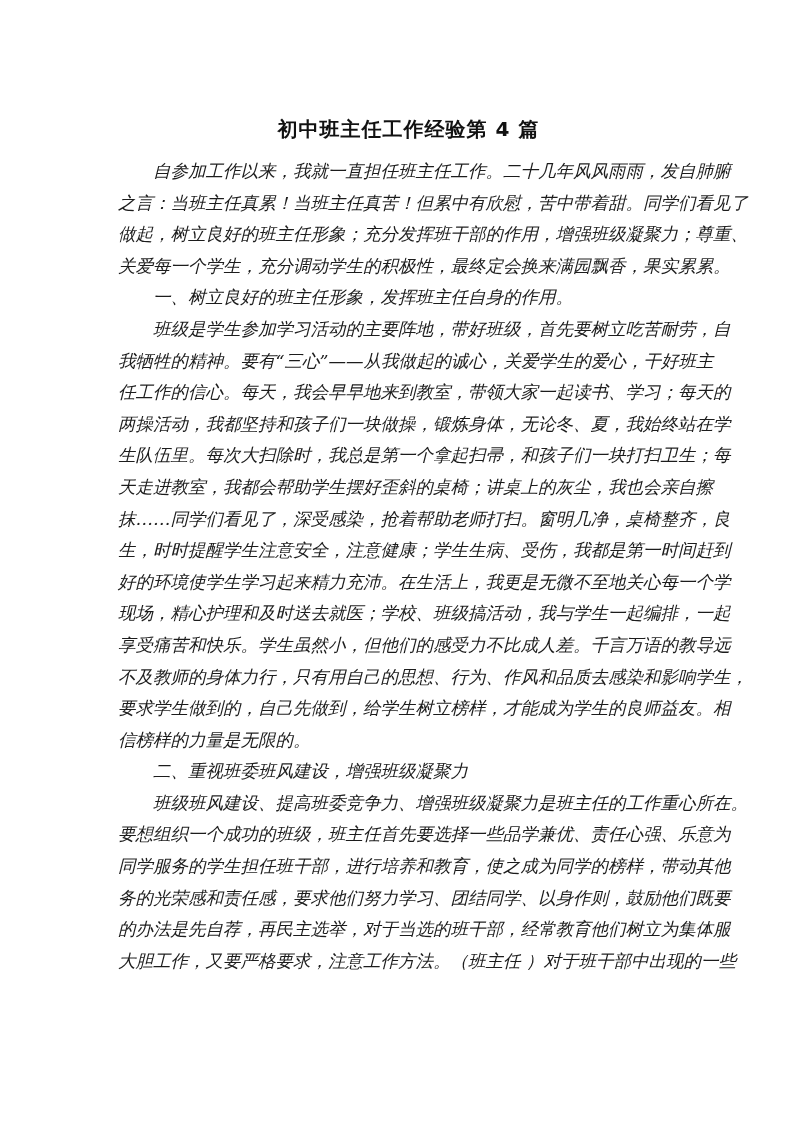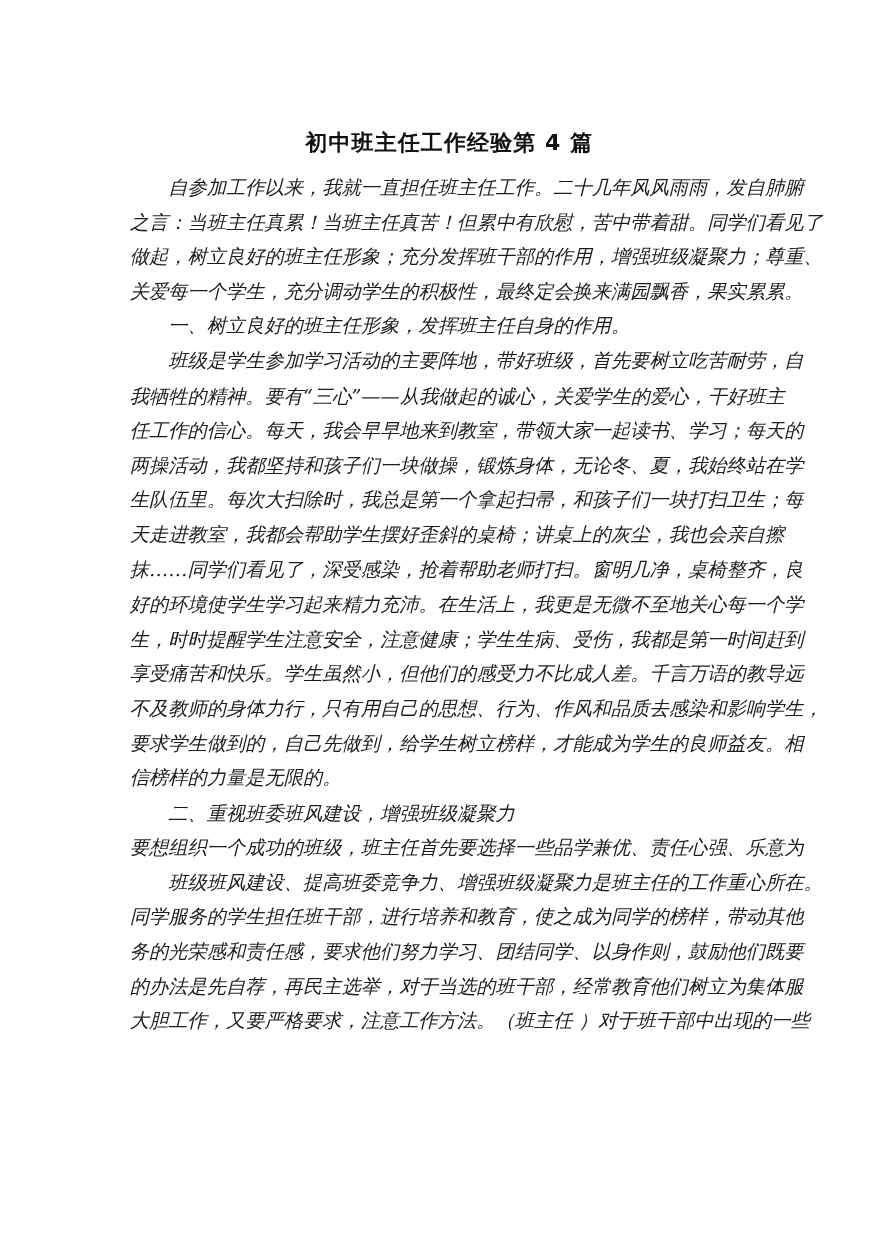--- a/index.html
+++ b/index.html
@@ -72,27 +72,28 @@
       <span class="line">做起，树立良好的班主任形象；充分发挥班干部的作用，增强班级凝聚力；尊重、</span>
       <span class="line">关爱每一个学生，充分调动学生的积极性，最终定会换来满园飘香，果实累累。</span>
       <span class="line indent last">一、树立良好的班主任形象，发挥班主任自身的作用。</span>
       <span class="line indent">班级是学生参加学习活动的主要阵地，带好班级，首先要树立吃苦耐劳，自</span>
       <span class="line">我牺牲的精神。要有“三心”——从我做起的诚心，关爱学生的爱心，干好班主</span>
       <span class="line">任工作的信心。每天，我会早早地来到教室，带领大家一起读书、学习；每天的</span>
       <span class="line">两操活动，我都坚持和孩子们一块做操，锻炼身体，无论冬、夏，我始终站在学</span>
       <span class="line">生队伍里。每次大扫除时，我总是第一个拿起扫帚，和孩子们一块打扫卫生；每</span>
       <span class="line">天走进教室，我都会帮助学生摆好歪斜的桌椅；讲桌上的灰尘，我也会亲自擦</span>
       <span class="line">抹……同学们看见了，深受感染，抢着帮助老师打扫。窗明几净，桌椅整齐，良</span>
+      <span class="line">生，时时提醒学生注意安全，注意健康；学生生病、受伤，我都是第一时间赶到</span>
       <span class="line">好的环境使学生学习起来精力充沛。在生活上，我更是无微不至地关心每一个学</span>
-      <span class="line">生，时时提醒学生注意安全，注意健康；学生生病、受伤，我都是第一时间赶到</span>
+      <span class="line">现场，精心护理和及时送去就医；学校、班级搞活动，我与学生一起编排，一起</span>
       <span class="line">享受痛苦和快乐。学生虽然小，但他们的感受力不比成人差。千言万语的教导远</span>
       <span class="line">不及教师的身体力行，只有用自己的思想、行为、作风和品质去感染和影响学生，</span>
       <span class="line">要求学生做到的，自己先做到，给学生树立榜样，才能成为学生的良师益友。相</span>
       <span class="line last">信榜样的力量是无限的。</span>
       <span class="line indent last">二、重视班委班风建设，增强班级凝聚力</span>
+      <span class="line indent">班级班风建设、提高班委竞争力、增强班级凝聚力是班主任的工作重心所在。</span>
       <span class="line">要想组织一个成功的班级，班主任首先要选择一些品学兼优、责任心强、乐意为</span>
-      <span class="line indent">班级班风建设、提高班委竞争力、增强班级凝聚力是班主任的工作重心所在。</span>
       <span class="line">同学服务的学生担任班干部，进行培养和教育，使之成为同学的榜样，带动其他</span>
       <span class="line">务的光荣感和责任感，要求他们努力学习、团结同学、以身作则，鼓励他们既要</span>
       <span class="line">的办法是先自荐，再民主选举，对于当选的班干部，经常教育他们树立为集体服</span>
       <span class="line">大胆工作，又要严格要求，注意工作方法。（班主任  ）对于班干部中出现的一些</span>
     </div>
 </div>
 
 </body></html>

